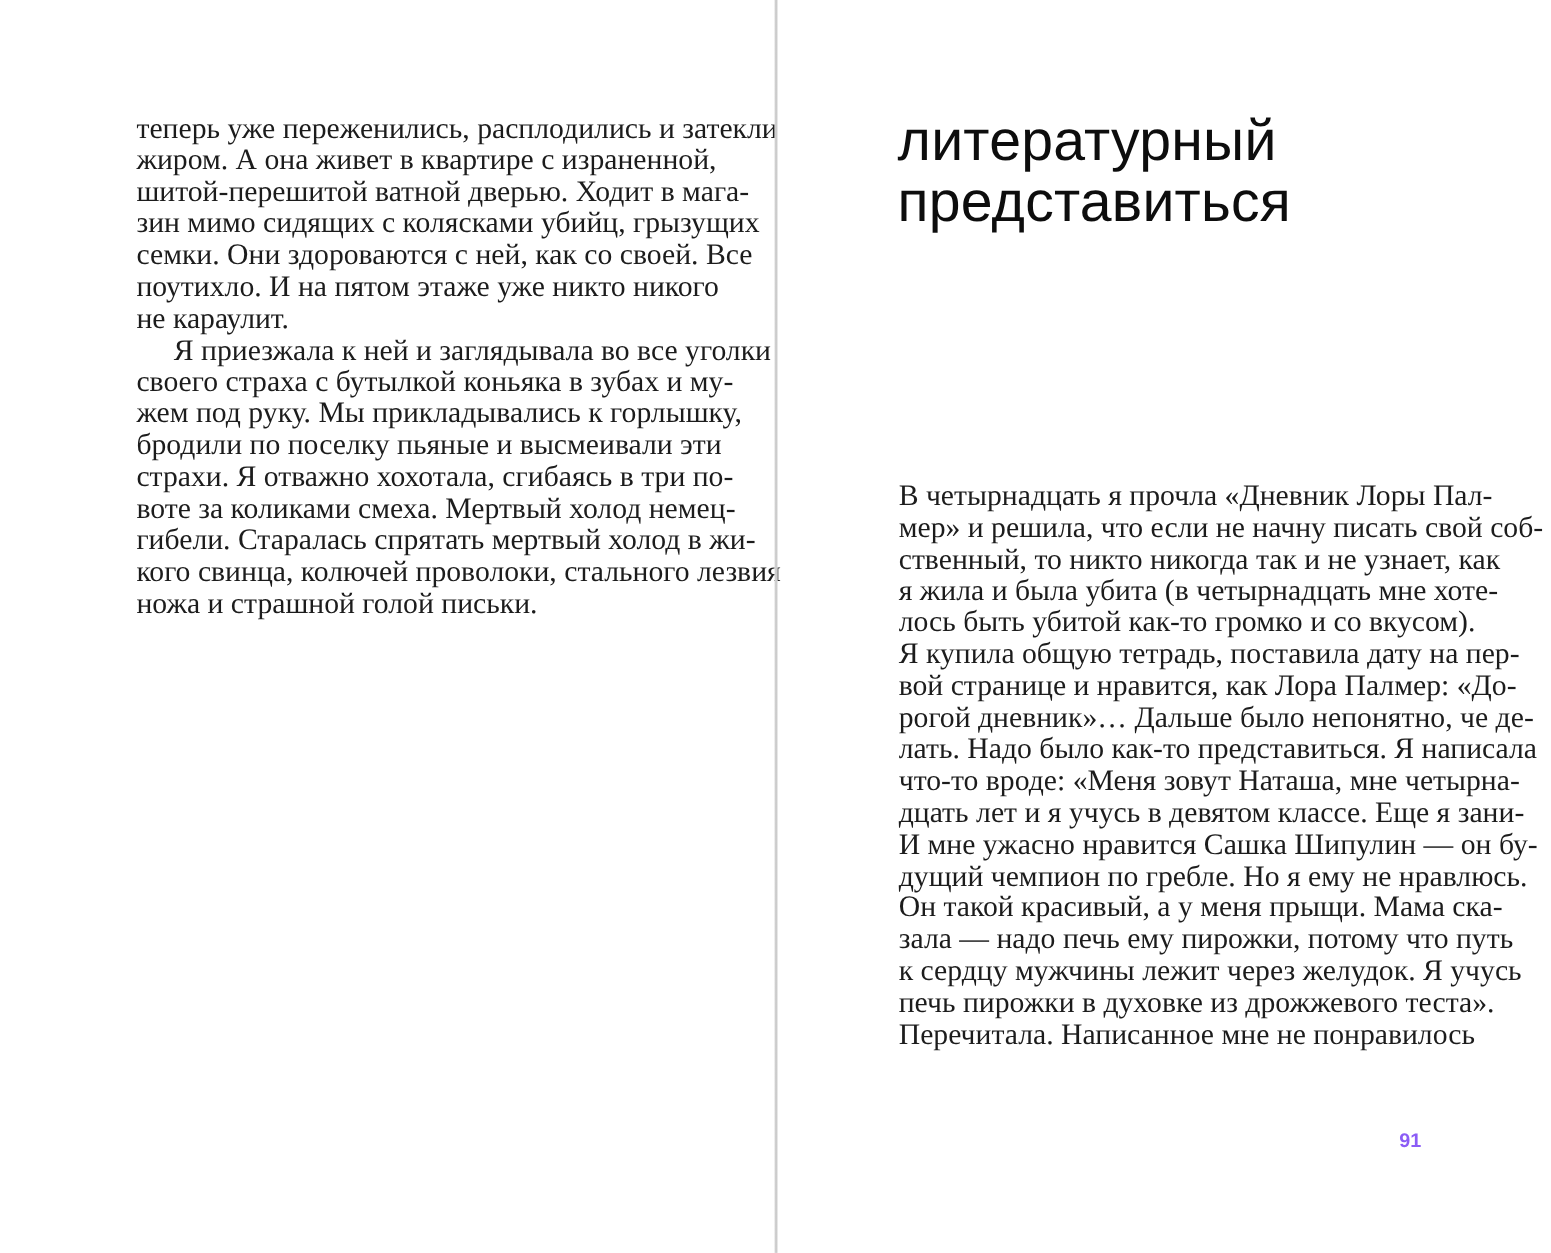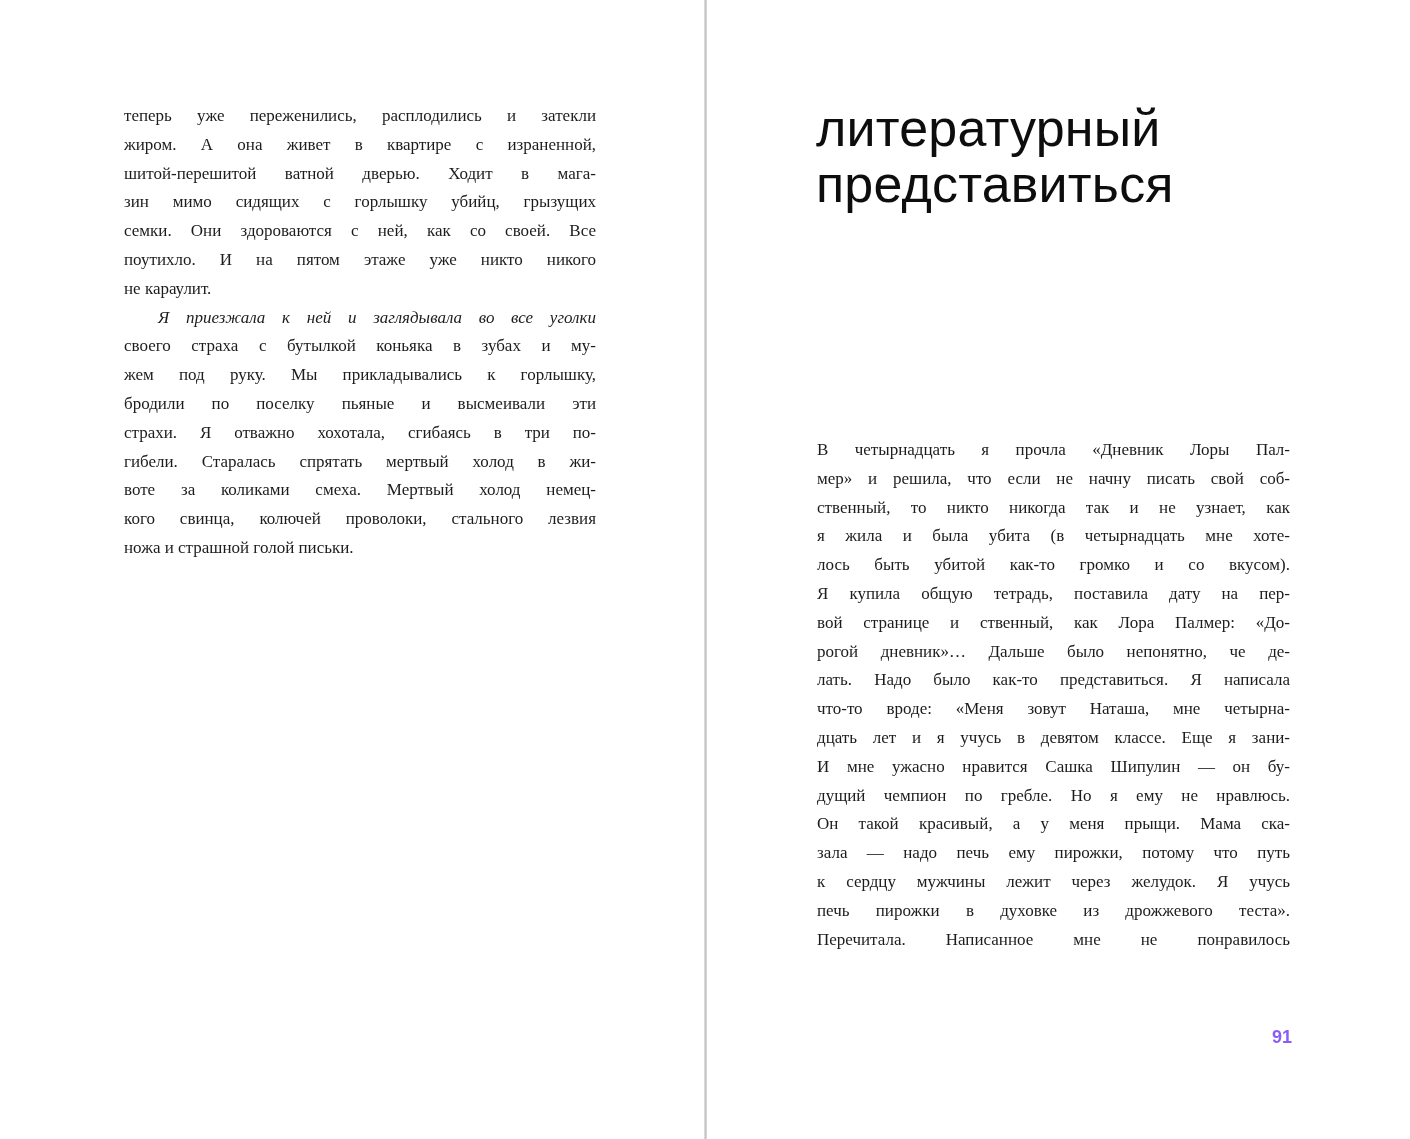--- a/index.html
+++ b/index.html
@@ -9,60 +9,60 @@
   }
   .page { position: absolute; top: 0; height: 1139px; }
   .page-left { left: 0; width: 705px; }
   .page-right { left: 707px; width: 703px; }
   .gutter {
     position: absolute; left: 704px; top: 0; width: 3px; height: 1139px;
     background: linear-gradient(to right, #e4e4e4, #c4c4c4, #e0e0e0);
   }
   .textblock {
     position: absolute; font-family: "Liberation Serif", "DejaVu Serif", serif;
-    font-size: 17px; line-height: 28.8px; color: #1c1c1c;
+    font-size: 27px; line-height: 28.8px; color: #1c1c1c;
   }
   .left-text { left: 124px; top: 102px; width: 472px; }
   .right-text { left: 110px; top: 436px; width: 473px; }
   .ln { display: block; height: 28.8px; white-space: nowrap; text-align: justify; text-align-last: justify; }
   .ln.last { text-align-last: left; }
-  .ln.indent { text-indent: 34px; font-style: italic; }
+  .ln.indent { text-indent: 34px; }
   .chapter-title {
     position: absolute; left: 109px; top: 100px; width: 500px;
     font-family: "Liberation Sans", "DejaVu Sans", sans-serif;
     font-size: 52px; line-height: 56px; color: #0d0d0d; font-weight: normal; letter-spacing: 0.2px;
   }
   .chapter-title span { display: block; }
   .page-number {
     position: absolute; left: 555px; top: 1027px; width: 30px; text-align: right;
     font-family: "Liberation Sans", "DejaVu Sans", sans-serif; font-weight: bold; font-size: 18px; color: #8b5cf6;
   }
 </style>
 </head>
 <body>
 
 <div class="page page-left">
   <div class="textblock left-text">
     <p style="margin:0">
       <span class="ln">теперь уже переженились, расплодились и затекли</span>
       <span class="ln">жиром. А она живет в квартире с израненной,</span>
       <span class="ln">шитой-перешитой ватной дверью. Ходит в мага-</span>
-      <span class="ln">зин мимо сидящих с горлышку убийц, грызущих</span>
+      <span class="ln">зин мимо сидящих с колясками убийц, грызущих</span>
       <span class="ln">семки. Они здороваются с ней, как со своей. Все</span>
       <span class="ln">поутихло. И на пятом этаже уже никто никого</span>
       <span class="ln last">не караулит.</span>
     </p>
     <p style="margin:0">
       <span class="ln indent">Я приезжала к ней и заглядывала во все уголки</span>
       <span class="ln">своего страха с бутылкой коньяка в зубах и му-</span>
       <span class="ln">жем под руку. Мы прикладывались к горлышку,</span>
       <span class="ln">бродили по поселку пьяные и высмеивали эти</span>
       <span class="ln">страхи. Я отважно хохотала, сгибаясь в три по-</span>
+      <span class="ln">воте за коликами смеха. Мертвый холод немец-</span>
       <span class="ln">гибели. Старалась спрятать мертвый холод в жи-</span>
-      <span class="ln">воте за коликами смеха. Мертвый холод немец-</span>
       <span class="ln">кого свинца, колючей проволоки, стального лезвия</span>
       <span class="ln last">ножа и страшной голой письки.</span>
     </p>
   </div>
 </div>
 
 <div class="gutter"></div>
 
 <div class="page page-right">
   <h1 class="chapter-title" style="margin:0">
@@ -71,21 +71,21 @@
   </h1>
 
   <div class="textblock right-text">
     <p style="margin:0">
       <span class="ln">В четырнадцать я прочла «Дневник Лоры Пал-</span>
       <span class="ln">мер» и решила, что если не начну писать свой соб-</span>
       <span class="ln">ственный, то никто никогда так и не узнает, как</span>
       <span class="ln">я жила и была убита (в четырнадцать мне хоте-</span>
       <span class="ln">лось быть убитой как-то громко и со вкусом).</span>
       <span class="ln">Я купила общую тетрадь, поставила дату на пер-</span>
-      <span class="ln">вой странице и ственный, как Лора Палмер: «До-</span>
+      <span class="ln">вой странице и нравится, как Лора Палмер: «До-</span>
       <span class="ln">рогой дневник»… Дальше было непонятно, че де-</span>
       <span class="ln">лать. Надо было как-то представиться. Я написала</span>
       <span class="ln">что-то вроде: «Меня зовут Наташа, мне четырна-</span>
       <span class="ln">дцать лет и я учусь в девятом классе. Еще я зани-</span>
       <span class="ln">И мне ужасно нравится Сашка Шипулин — он бу-</span>
       <span class="ln">дущий чемпион по гребле. Но я ему не нравлюсь.</span>
       <span class="ln">Он такой красивый, а у меня прыщи. Мама ска-</span>
       <span class="ln">зала — надо печь ему пирожки, потому что путь</span>
       <span class="ln">к сердцу мужчины лежит через желудок. Я учусь</span>
       <span class="ln">печь пирожки в духовке из дрожжевого теста».</span>

